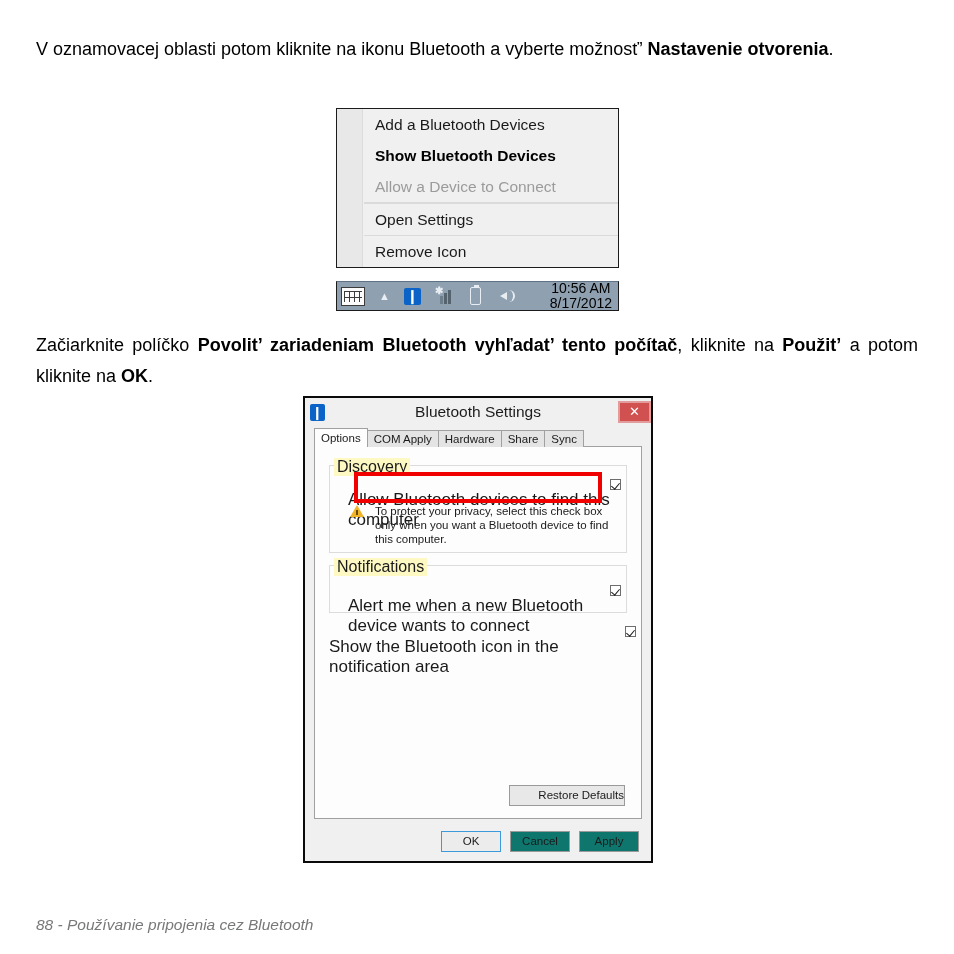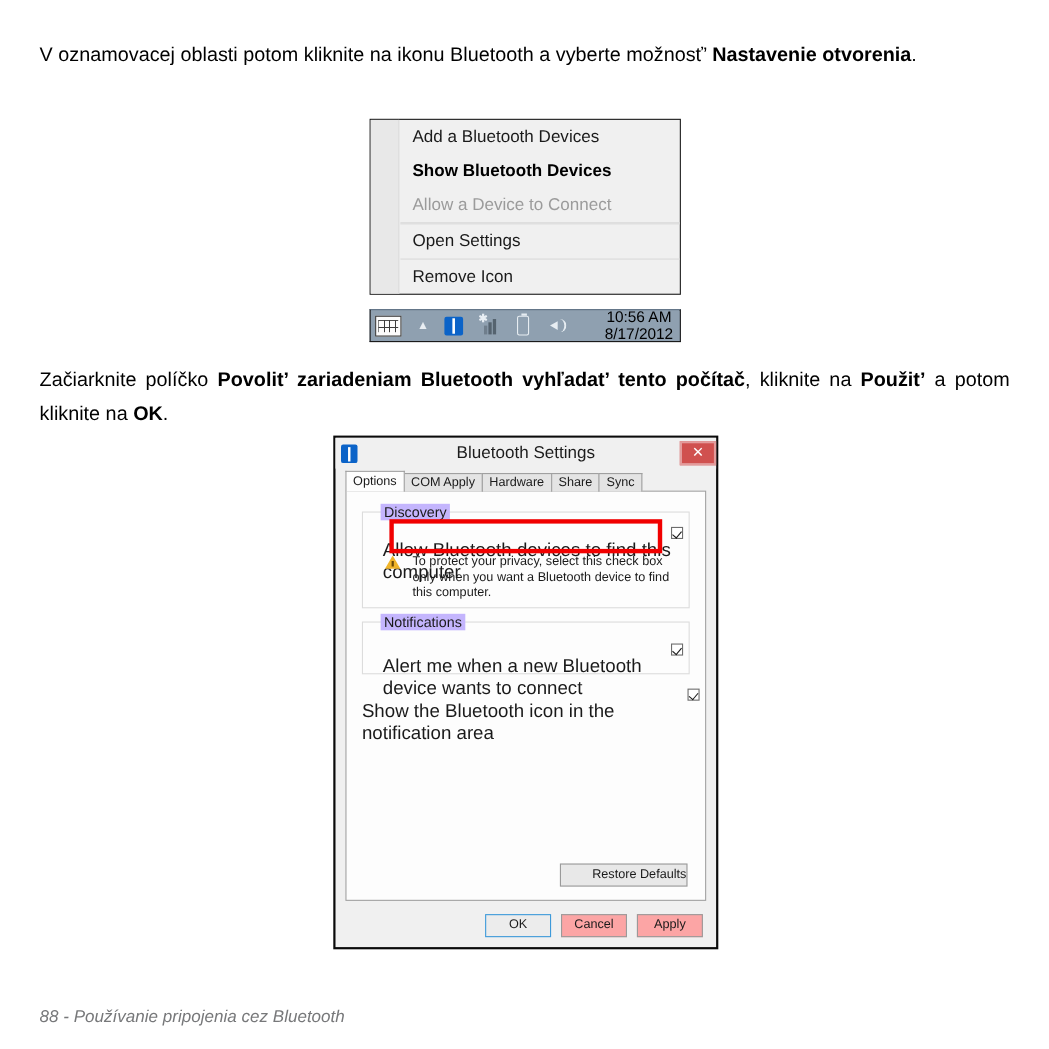--- a/index.html
+++ b/index.html
@@ -246,24 +246,24 @@
     background: #fdfdfd;
     border: 1px solid #a0a0a0;
   }
 
   .groupbox {
     position: absolute;
     border: 1px solid #dcdcdc;
   }
   .groupbox > .gb-title {
     position: absolute;
-    top: -8px; left: 16px;
-    background: #c4b5fd;
+    top: -8px; left: 4px;
+    background: #fef9c3;
     padding: 0 3px;
-    font-size: 13px;
+    font-size: 16px;
     color: #1a1a1a;
   }
 
   #gb-discovery { left: 14px; top: 18px; right: 14px; height: 88px; }
   #gb-notifications { left: 14px; top: 118px; right: 14px; height: 48px; }
 
   .cbrow {
     display: flex;
     align-items: flex-end;
     font-size: 17px;
@@ -360,21 +360,21 @@
     left: 0; right: 0; bottom: 0;
     height: 40px;
     display: flex;
     justify-content: flex-end;
     align-items: center;
     padding-right: 12px;
     gap: 9px;
   }
   #bt-dialog .fbtn {
     width: 60px; height: 21px;
-    background: #fca5a5;
+    background: #0f766e;
     border: 1px solid #9a9a9a;
     font-size: 11.5px;
     color: #1a1a1a;
     line-height: 19px;
     text-align: center;
     font-family: "Liberation Sans", sans-serif;
   }
   #bt-dialog .fbtn.focused {
     border: 1px solid #3d9ada;
     background: #ececec;

